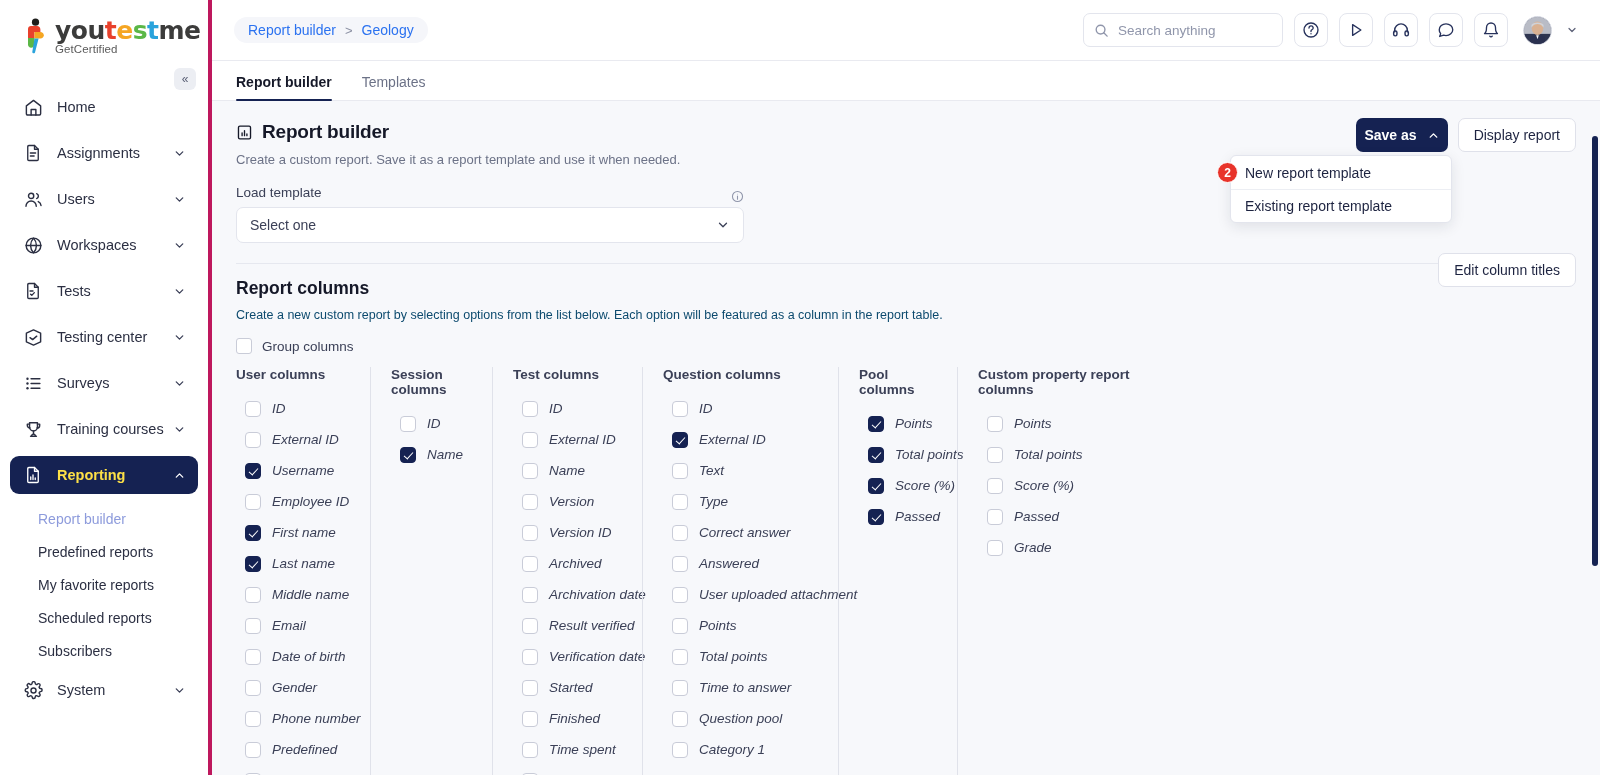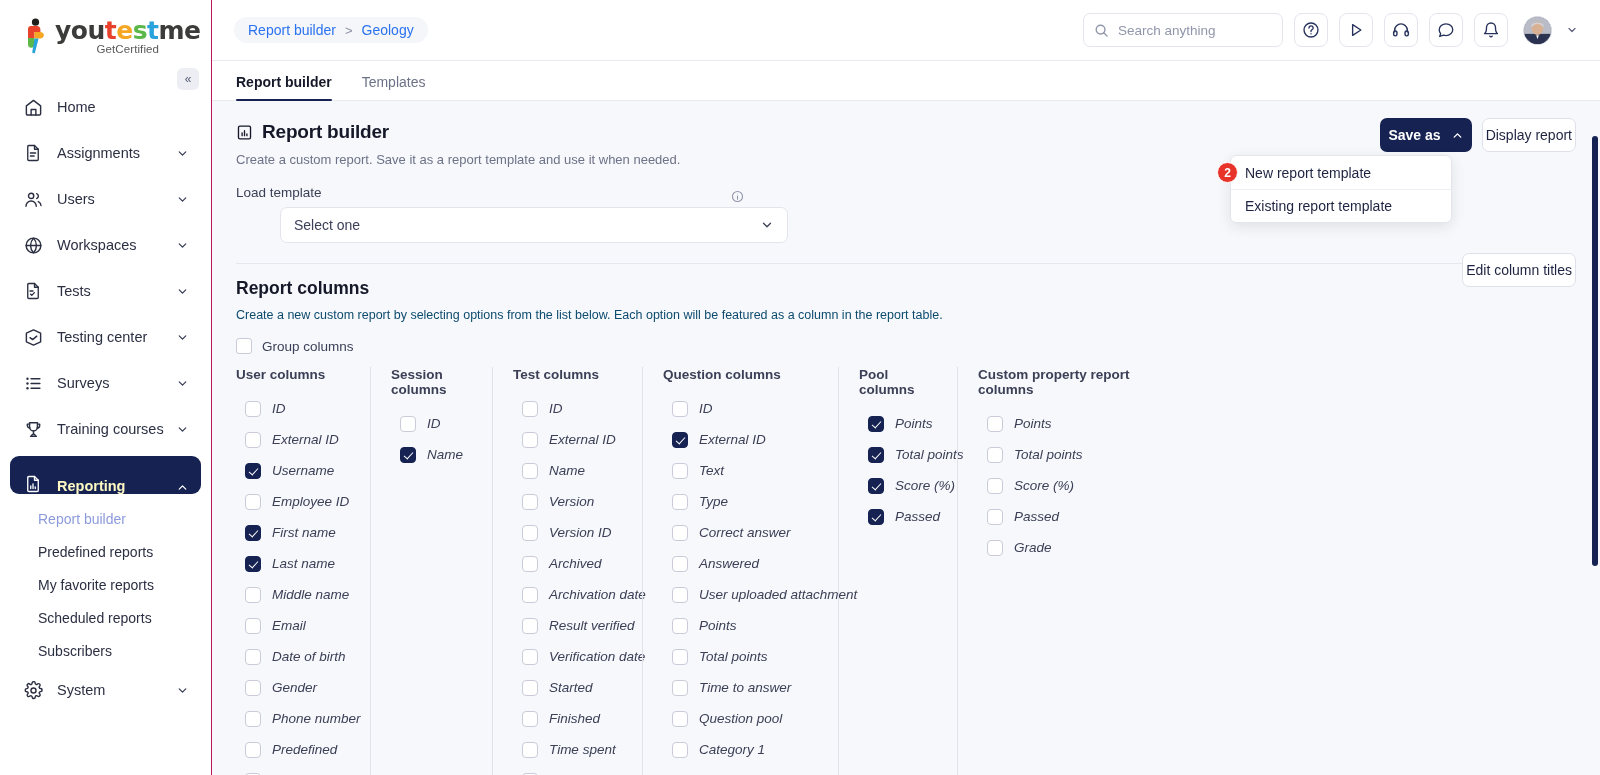--- a/index.html
+++ b/index.html
@@ -8,58 +8,58 @@
     font-family: "Liberation Sans", sans-serif;
     background: #ffffff;
     overflow: hidden;
     color: #2b2f42;
   }
   .app { display: flex; width: 1600px; height: 775px; position: relative; }
 
   
   .sidebar {
     width: 212px; height: 775px; background: #ffffff;
-    border-right: 1px solid #be185d;
+    border-right: 4px solid #be185d;
     position: relative; flex: 0 0 212px;
   }
   .logo-wrap { padding: 18px 0 0 24px; height: 62px; }
   .logo { display: flex; align-items: flex-start; }
   .logo-mark { position: relative; width: 26px; height: 36px; margin-right: 5px; }
   .logo-text { line-height: 1; }
   .logo-word {
     font-size: 25px; font-weight: bold; letter-spacing: -0.5px;
     font-family: "DejaVu Sans", sans-serif;
   }
   .lt-dark { color: #3c3c3b; }
   .lt-red  { color: #e8412c; }
   .lt-yel  { color: #f5a623; }
   .lt-grn  { color: #5bb747; }
   .lt-blu  { color: #29a3dc; }
   .logo-sub {
-    font-size: 11.5px; color: #5a5a5a; text-align: center;
+    font-size: 11.5px; color: #5a5a5a; text-align: left;
     margin-top: 1px; letter-spacing: 0.1px;
   }
   .collapse-btn {
     position: absolute; right: 12px; top: 68px;
     width: 22px; height: 22px; border-radius: 6px;
     background: #eceef3; color: #5b6076;
     display: flex; align-items: center; justify-content: center;
     font-size: 12px; cursor: pointer; border: none;
   }
   .nav { margin-top: 26px; }
   .nav-item {
     display: flex; align-items: center; height: 38px;
     margin: 0 10px 8px 10px; padding: 0 12px 0 14px;
     border-radius: 9px; cursor: pointer; color: #2b2f42;
     font-size: 14.5px;
   }
   .nav-item .ic { width: 22px; height: 20px; display:flex; align-items:center; margin-right: 11px; color:#2b2f42;}
   .nav-item .lbl { flex: 1; }
   .nav-item .chev { color: #3a3f57; display: flex; align-items: center;}
-  .nav-item.active { background: #152252; color: #fef9c3; font-weight: bold; align-items: flex-end; }
+  .nav-item.active { background: #152252; color: #fde047; font-weight: bold; }
   .nav-item.active .ic, .nav-item.active .chev { color: #ffffff; }
   .sub-item {
     font-size: 14px; color: #2b2f42; padding: 0 0 0 28px;
     height: 33px; display: flex; align-items: center; cursor: pointer;
     margin-left: 10px;
   }
   .sub-item.selected { color: #8d9bdc; }
   .nav-sub { margin-bottom: 4px; }
 
   
@@ -121,32 +121,32 @@
     display: flex; align-items: center; gap: 9px; letter-spacing: -0.2px;
   }
   .page-desc { font-size: 13px; color: #6c7287; margin-top: 9px; }
 
   .field-label { font-size: 13.5px; color: #3b4057; margin-bottom: 7px; }
   .load-tpl { margin-top: 18px; width: 508px; }
   .lt-head { display: flex; align-items: center; justify-content: space-between; width: 508px; }
   .select-one {
     width: 508px; height: 36px; background: #fff; border: 1px solid #e3e5ed;
     border-radius: 7px; display: flex; align-items: center; justify-content: space-between;
-    padding: 0 13px; font-size: 14px; color: #3b4057; cursor: pointer; margin-left: 44px;
+    padding: 0 13px; font-size: 14px; color: #3b4057; cursor: pointer;
   }
 
   .actions-abs { position: absolute; right: 24px; top: 17px; display: flex; gap: 10px; z-index: 5;}
   .btn-primary {
     background: #152252; color: #fff; border: none; border-radius: 7px;
     height: 34px; padding: 0 8px; font-size: 14px; font-weight: bold; cursor: pointer;
     display: flex; align-items: center; gap: 10px; font-family: "Liberation Sans", sans-serif;
   }
   .btn-outline {
     background: #fff; color: #1d2340; border: 1px solid #dfe1ea; border-radius: 7px;
-    height: 34px; padding: 0 3px; font-size: 14px; cursor: pointer;
+    height: 34px; padding: 0 15px; font-size: 14px; cursor: pointer;
     display: flex; align-items: center; font-family: "Liberation Sans", sans-serif;
   }
   .dropdown-menu {
     position: absolute; right: 148px; top: 54px; width: 222px;
     background: #fff; border: 1px solid #e3e5ed; border-radius: 6px;
     box-shadow: 0 4px 14px rgba(20,26,50,.10); z-index: 10;
   }
   .dd-item {
     height: 33px; display: flex; align-items: center; padding: 0 14px;
     font-size: 14px; color: #1d2340; cursor: pointer;

